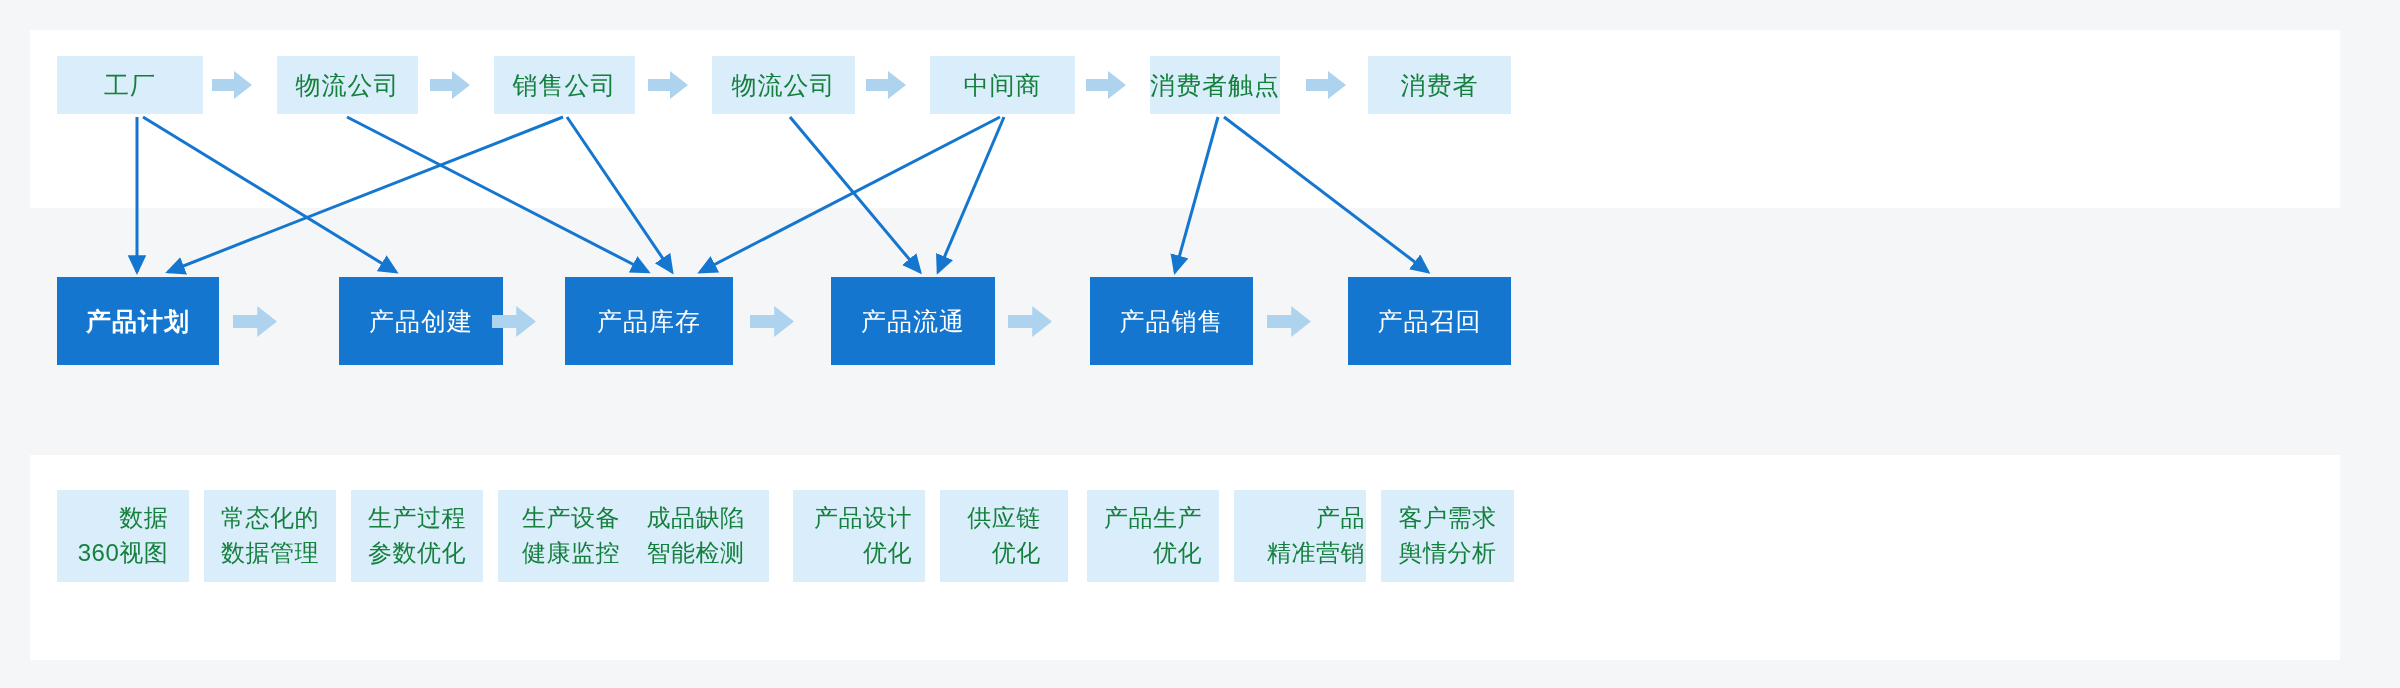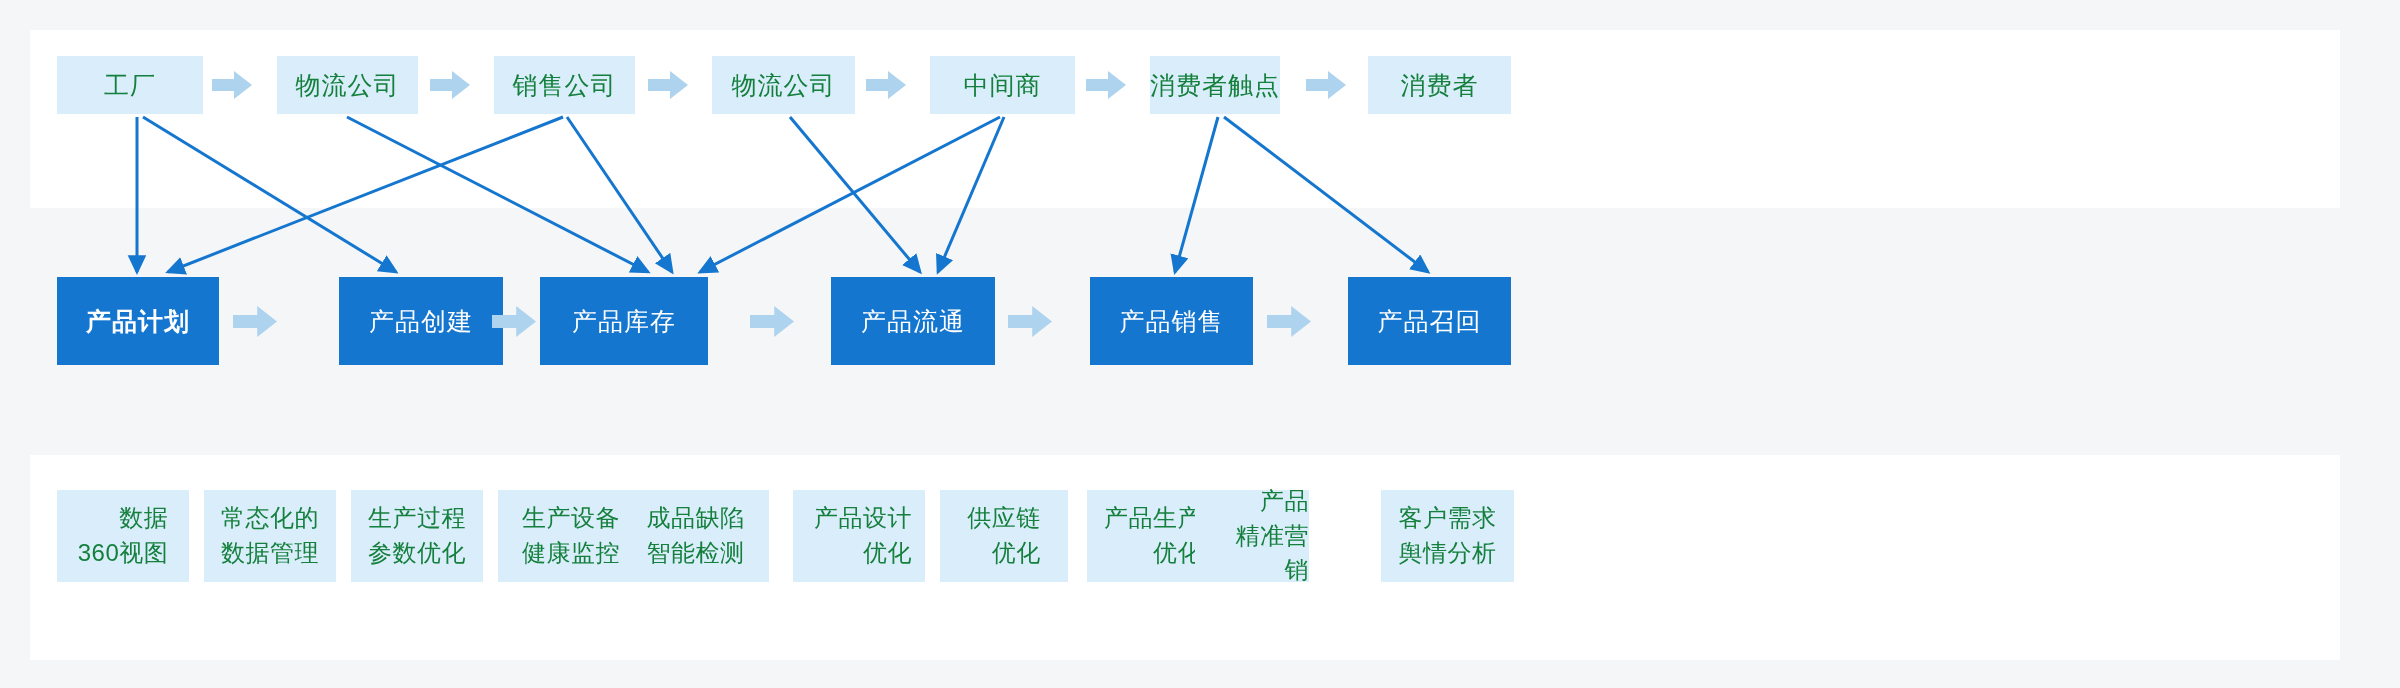--- a/index.html
+++ b/index.html
@@ -164,21 +164,21 @@
         <path d="M0,9 L22,9 L22,1 L40,15 L22,29 L22,21 L0,21 Z" fill="#aed3ef"></path>
       </svg>
     </div>
   <div class="row-mid" id="row-mid">
       <div class="node node-dark bold" style="left: 57px; width: 162px;">
         <span>产品计划</span>
       </div>
       <div class="node node-dark" style="left: 315px; width: 164px; margin-left: 24px;">
         <span>产品创建</span>
       </div>
-      <div class="node node-dark" style="left: 540px; width: 168px;">
+      <div class="node node-dark" style="left: 565px; width: 168px;">
         <span>产品库存</span>
       </div>
       <div class="node node-dark" style="left: 831px; width: 164px;">
         <span>产品流通</span>
       </div>
       <div class="node node-dark" style="left: 1090px; width: 163px;">
         <span>产品销售</span>
       </div>
       <div class="node node-dark" style="left: 1348px; width: 163px;">
         <span>产品召回</span>
@@ -209,19 +209,19 @@
       <div class="node node-light node-lines" style="left: 498px; width: 146px;"><span style="white-space: pre-line;">生产设备
 健康监控</span></div>
       <div class="node node-light node-lines" style="left: 622px; width: 147px;"><span style="white-space: pre-line;">成品缺陷
 智能检测</span></div>
       <div class="node node-light node-lines" style="left: 793px; width: 132px; padding-left: 8px;"><span style="white-space: pre-line;">产品设计
 优化</span></div>
       <div class="node node-light node-lines" style="left: 940px; width: 128px;"><span style="white-space: pre-line;">供应链
 优化</span></div>
       <div class="node node-light node-lines" style="left: 1087px; width: 132px;"><span style="white-space: pre-line;">产品生产
 优化</span></div>
-      <div class="node node-light node-lines" style="left: 1195px; width: 114px; padding-left: 32px;"><span style="white-space: pre-line;">产品
+      <div class="node node-light node-lines" style="left: 1234px; width: 132px; padding-left: 32px;"><span style="white-space: pre-line;">产品
 精准营销</span></div>
       <div class="node node-light node-lines" style="left: 1381px; width: 133px;"><span style="white-space: pre-line; font-family: Liberation Serif, serif;">客户需求
 舆情分析</span></div>
     </div>
 
 </div>
 
 </body></html>

